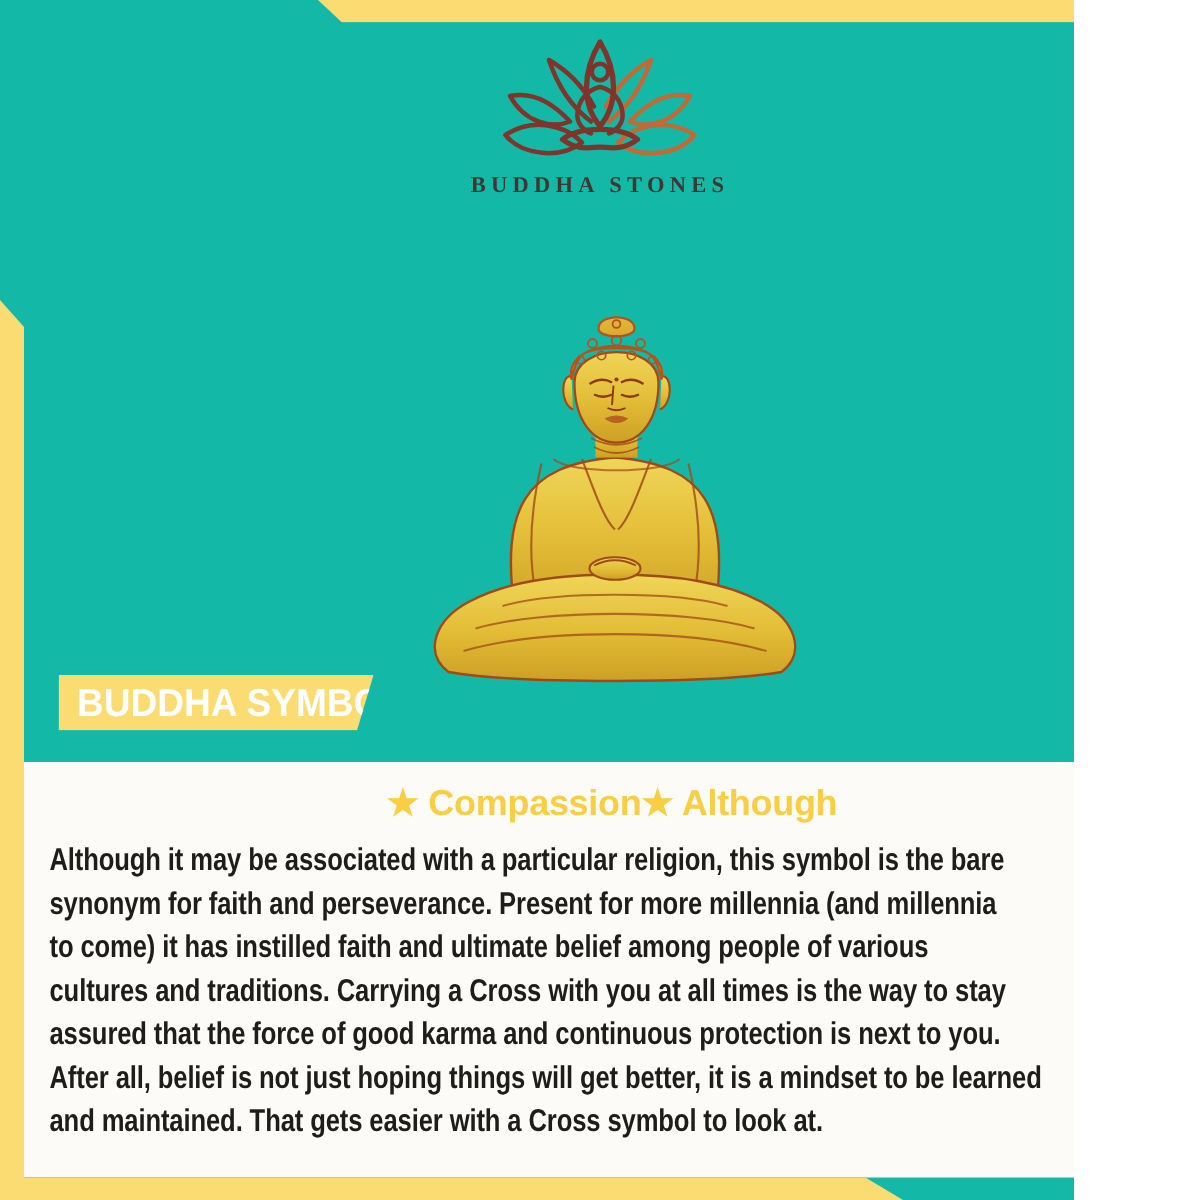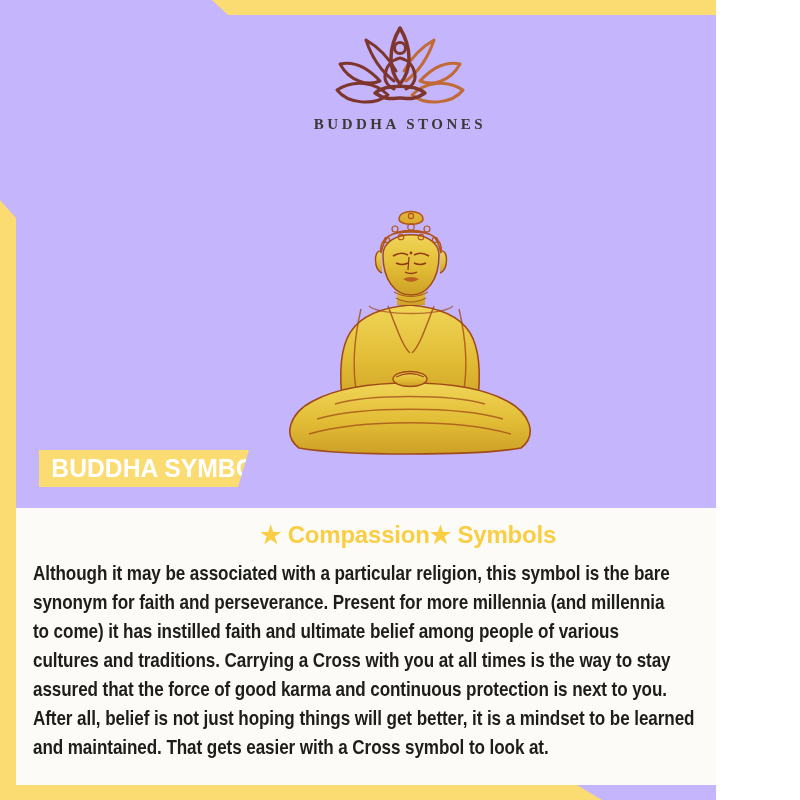--- a/index.html
+++ b/index.html
@@ -1,18 +1,18 @@
 <!DOCTYPE html>
 <html><head>
 <meta charset="utf-8">
 <style>
   html,body{margin:0;padding:0;}
   .canvas{
     position:relative;width:716px;height:800px;overflow:hidden;
-    background:#c4b5fd;
+    background:#14b8a6;
     font-family:"Liberation Sans",sans-serif;
   }
   
   .accent{position:absolute;background:#FADC73;z-index:5;}
   .accent-top{left:212px;top:0;width:588px;height:15px;
     clip-path:polygon(0 0,100% 0,100% 100%,16px 100%);}
   .accent-right{left:782px;top:0;width:18px;height:592px;
     clip-path:polygon(0 0,100% 0,100% 100%,0 calc(100% - 20px));}
   .accent-left{left:0;top:200px;width:16px;height:600px;
     clip-path:polygon(0 0,100% 18px,100% 100%,0 100%);}
@@ -139,21 +139,21 @@
     <circle cx="134" cy="46" r="1.4" fill="#8F3A12"></circle>
     <path d="M132,50 L131,63 M128,65 Q134,68 140,65" stroke="#8F3A12" stroke-width="1.3" fill="none"></path>
     <path d="M126,72 Q134,68 142,72 Q134,78 126,72 Z" fill="#B3541E" opacity=".85"></path>
   </svg>
 
   <div class="ribbon">
     <div class="ribbon-text">BUDDHA SYMBOL</div>
   </div>
 
   <div class="content-panel">
-    <div class="traits-line">★ Compassion★ Symbols</div>
+    <div class="traits-line">★ Compassion★ Although</div>
     <div class="body-text">Although it may be associated with a particular religion, this symbol is the bare
 synonym for faith and perseverance. Present for more millennia (and millennia
 to come) it has instilled faith and ultimate belief among people of various
 cultures and traditions. Carrying a Cross with you at all times is the way to stay
 assured that the force of good karma and continuous protection is next to you.
 After all, belief is not just hoping things will get better, it is a mindset to be learned
 and maintained. That gets easier with a Cross symbol to look at.</div>
   </div>
 
   <div class="accent accent-top"></div>

